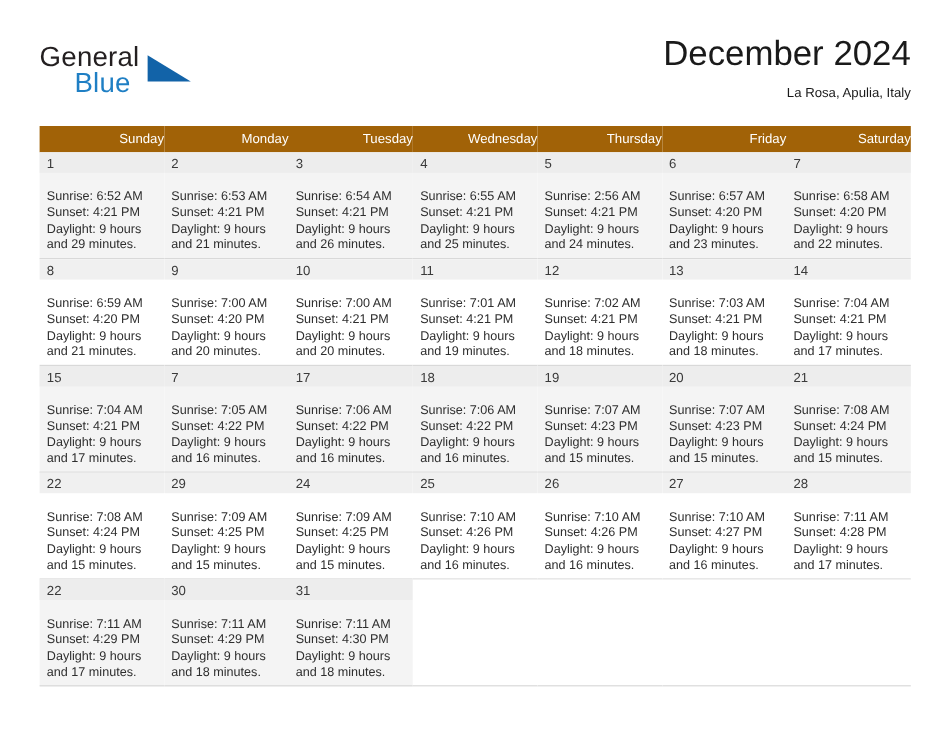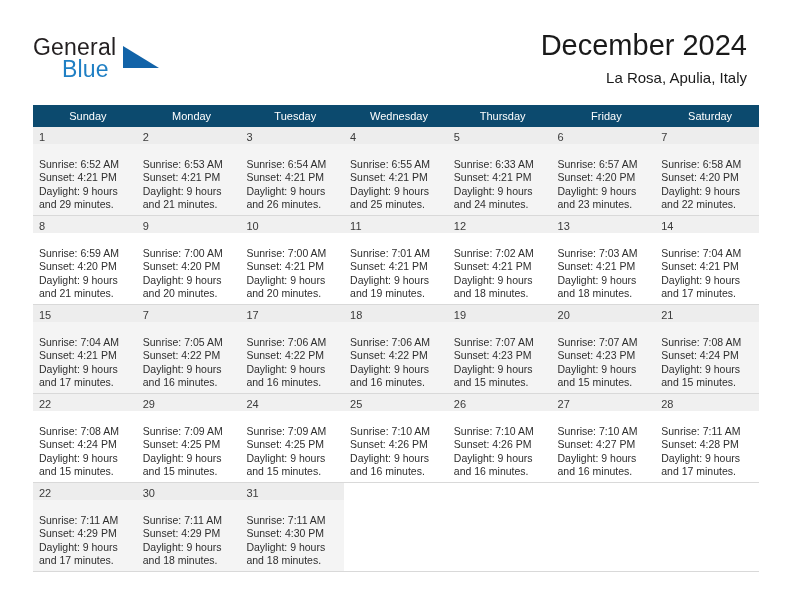--- a/index.html
+++ b/index.html
@@ -59,54 +59,54 @@
     position: absolute;
     left: 90px;
     top: 12px;
     width: 0;
     height: 0;
     border-left: 36px solid #1263a8;
     border-top: 22px solid transparent;
   }
   .title-block {
     position: absolute;
-    right: 12px;
+    right: 0;
     top: 0;
     text-align: right;
   }
   .month-title {
     font-size: 29px;
     color: #1a1a1a;
     font-weight: normal;
     line-height: 34px;
     white-space: nowrap;
   }
   .location-title {
-    font-size: 15px;
+    font-size: 11px;
     color: #1a1a1a;
     line-height: 20px;
     margin-top: 6px;
     white-space: nowrap;
   }
 
   
   .calendar {
     position: absolute;
     left: 33px;
     top: 105px;
     width: 726px;
     border-collapse: collapse;
     table-layout: fixed;
   }
   .calendar th {
-    background: #0c4a6e;
+    background: #a16207;
     color: #ffffff;
     font-size: 11px;
     font-weight: normal;
-    text-align: center;
+    text-align: right;
     padding: 5px 0 5px 6px;
     height: 11px;
     border: none;
   }
   .calendar td {
     vertical-align: top;
     padding: 0;
     border: none;
     width: 103.71px;
     height: 89px;
@@ -238,21 +238,21 @@
                 <div>Daylight: 9 hours</div>
                 <div>and 25 minutes.</div>
               </div>
             </div>
           </td>
           <td>
             <div class="cell">
               <div class="daynum-band"></div>
               <span class="daynum-text">5</span>
               <div class="info">
-                <div>Sunrise: 6:33 AM</div>
+                <div>Sunrise: 2:56 AM</div>
                 <div>Sunset: 4:21 PM</div>
                 <div>Daylight: 9 hours</div>
                 <div>and 24 minutes.</div>
               </div>
             </div>
           </td>
           <td>
             <div class="cell">
               <div class="daynum-band"></div>
               <span class="daynum-text">6</span>

